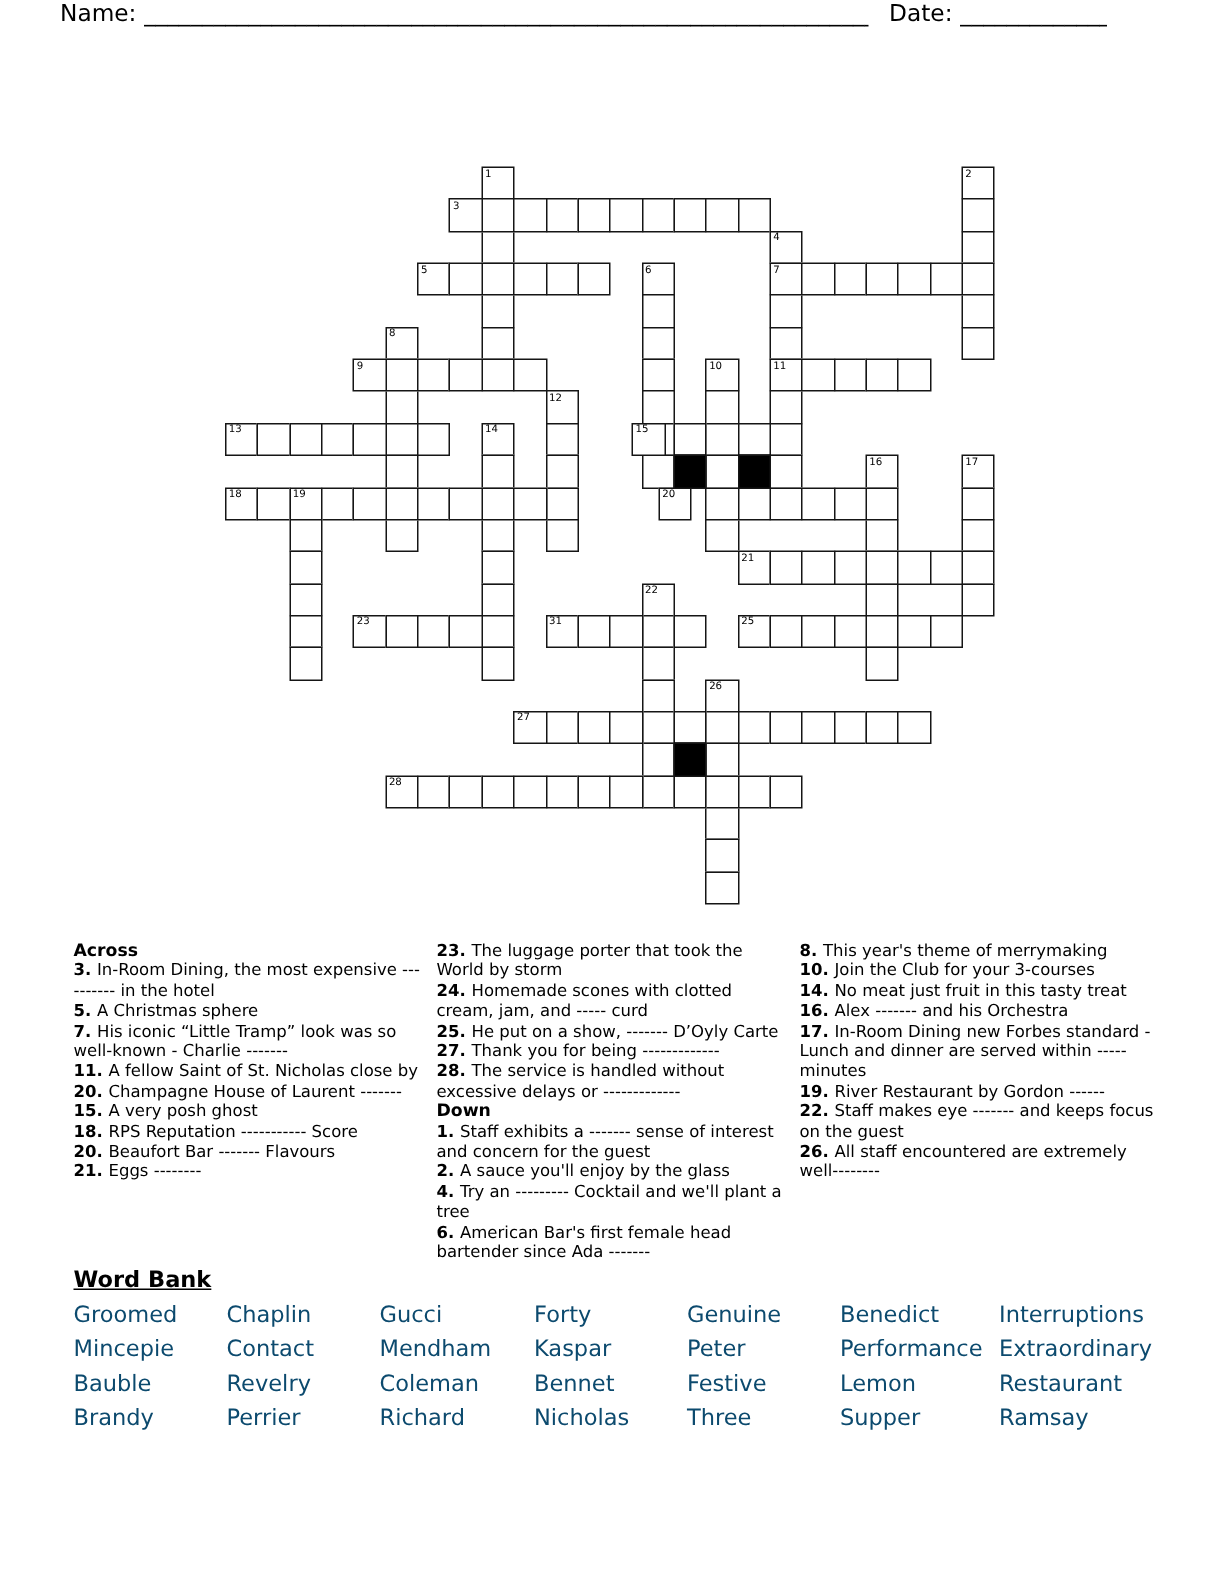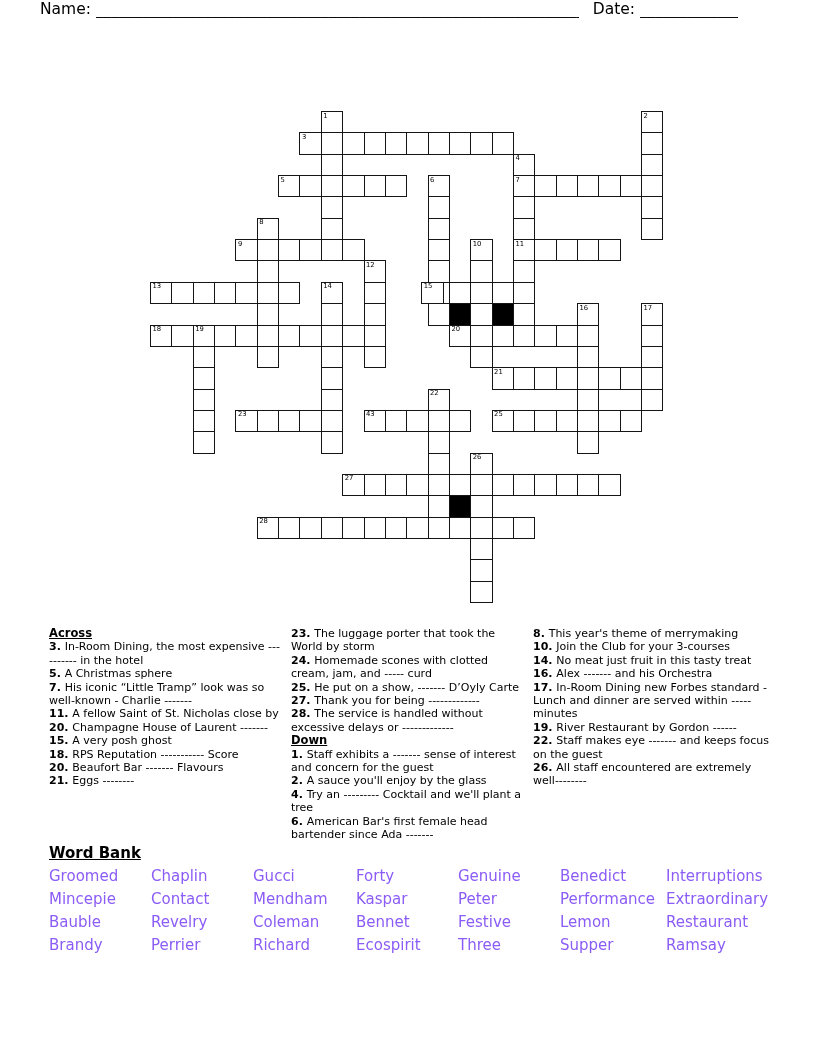--- a/index.html
+++ b/index.html
@@ -22,29 +22,29 @@
   #grid { position:absolute; left:150px; top:111px; width:520px; height:495px; }
   .cell { position:absolute; width:22.4px; height:22.4px; border:1.1px solid #151515; background:#fff; }
   .cell.black { background:#000; }
   .cell .num { position:absolute; top:0.5px; left:1.5px; font-size:6.8px; line-height:7.2px; font-weight:400; }
 
   
   .clues { position:absolute; left:49px; top:627px; width:722px; display:flex; gap:9px;
            font-size:11px; line-height:13.4px; }
   .clue-col { width:233px; flex:none; }
   .clue-col.wide { width:238px; }
-  .clue-head { font-weight:bold; text-decoration:underline; font-size:11.5px; }
+  .clue-head { font-weight:bold; font-size:11.5px; }
   .clue { margin:0; }
   .clue b { font-weight:bold; }
 
   
   .wordbank-label { position:absolute; left:49px; top:844px; font-size:15px; font-weight:bold; text-decoration:underline; }
   .wordbank { position:absolute; left:49px; top:867px; width:730px; display:grid;
               grid-template-columns:102px 102px 103px 102px 102px 106px auto;
-              row-gap:4.8px; font-size:15px; line-height:18.2px; color:#8b5cf6; }
+              row-gap:4.8px; font-size:15px; line-height:18.2px; color:#0c4a6e; }
 </style>
 </head>
 <body>
 
 <div class="sheet">
 
   <div class="toprow">
     <span class="lbl">Name:</span>
     <span class="line name-line">______________________________________________________________________</span>
     <span class="lbl">Date:</span>
@@ -200,21 +200,21 @@
       <div class="cell" style="left: 64.05px; top: 213.5px;"></div>
       <div class="cell" style="left: 85.4px; top: 213.5px;"></div>
       <div class="cell" style="left: 128.1px; top: 213.5px;"></div>
       <div class="cell" style="left: 149.45px; top: 213.5px;"></div>
       <div class="cell" style="left: 192.15px; top: 213.5px;"></div>
       <div class="cell" style="left: 42.7px; top: 234.85px;"></div>
       <div class="cell" style="left: 42.7px; top: 256.2px;"></div>
       <div class="cell" style="left: 42.7px; top: 277.55px;"></div>
       <div class="cell" style="left: 42.7px; top: 298.9px;"></div>
       <div class="cell" style="left: 42.7px; top: 320.25px;"></div>
-      <div class="cell" style="left: 299px; top: 213.5px; text-align: right;">
+      <div class="cell" style="left: 289px; top: 213.5px; text-align: right;">
         <span class="num">20</span>
       </div>
       <div class="cell" style="left: 341.6px; top: 213.5px;"></div>
       <div class="cell" style="left: 384.3px; top: 213.5px;"></div>
       <div class="cell" style="left: 405.65px; top: 213.5px;"></div>
       <div class="cell" style="left: 341.6px; top: 256.2px;">
         <span class="num">21</span>
       </div>
       <div class="cell" style="left: 362.95px; top: 256.2px;"></div>
       <div class="cell" style="left: 384.3px; top: 256.2px;"></div>
@@ -230,21 +230,21 @@
       <div class="cell" style="left: 277.55px; top: 362.95px;"></div>
       <div class="cell" style="left: 277.55px; top: 384.3px;"></div>
       <div class="cell" style="left: 277.55px; top: 405.65px;"></div>
       <div class="cell" style="left: 85.4px; top: 298.9px; text-align: center;">
         <span class="num">23</span>
       </div>
       <div class="cell" style="left: 106.75px; top: 298.9px;"></div>
       <div class="cell" style="left: 128.1px; top: 298.9px;"></div>
       <div class="cell" style="left: 149.45px; top: 298.9px;"></div>
       <div class="cell" style="left: 213.5px; top: 298.9px;">
-        <span class="num">43</span>
+        <span class="num">31</span>
       </div>
       <div class="cell" style="left: 234.85px; top: 298.9px;"></div>
       <div class="cell" style="left: 256.2px; top: 298.9px;"></div>
       <div class="cell" style="left: 298.9px; top: 298.9px;"></div>
       <div class="cell" style="left: 341.6px; top: 298.9px;">
         <span class="num">25</span>
       </div>
       <div class="cell" style="left: 362.95px; top: 298.9px;"></div>
       <div class="cell" style="left: 384.3px; top: 298.9px;"></div>
       <div class="cell" style="left: 405.65px; top: 298.9px;"></div>
@@ -346,19 +346,19 @@
       <span>Bauble</span>
       <span>Revelry</span>
       <span>Coleman</span>
       <span>Bennet</span>
       <span>Festive</span>
       <span>Lemon</span>
       <span>Restaurant</span>
       <span>Brandy</span>
       <span>Perrier</span>
       <span>Richard</span>
-      <span>Ecospirit</span>
+      <span>Nicholas</span>
       <span>Three</span>
       <span>Supper</span>
       <span>Ramsay</span>
     </div>
 
 </div>
 
 </body></html>

